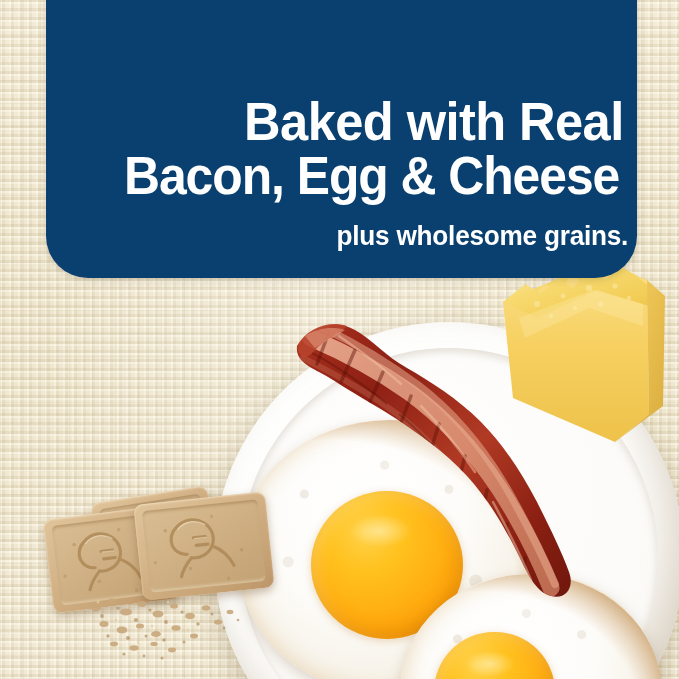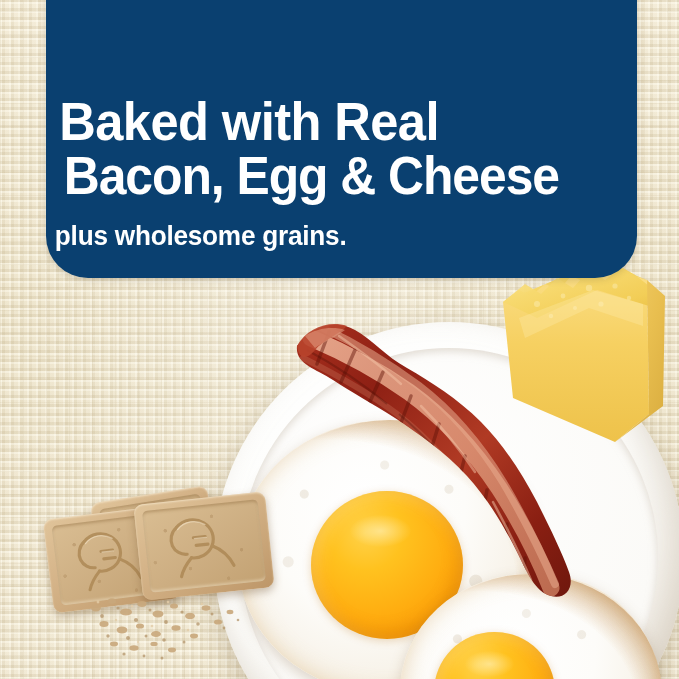--- a/index.html
+++ b/index.html
@@ -79,21 +79,21 @@
     z-index: 30;
     display: flex;
     flex-direction: column;
     align-items: center;
     justify-content: flex-end;
     padding-bottom: 26px;
     box-sizing: border-box;
   }
   .headline-inner {
     width: 100%;
-    text-align: left;
+    text-align: right;
   }
   .headline-line {
     color: #ffffff;
     font-family: "Liberation Sans", sans-serif;
     font-weight: bold;
     font-size: 53px;
     line-height: 1.03;
     letter-spacing: -0.6px;
     transform: scaleX(0.955);
     white-space: nowrap;

